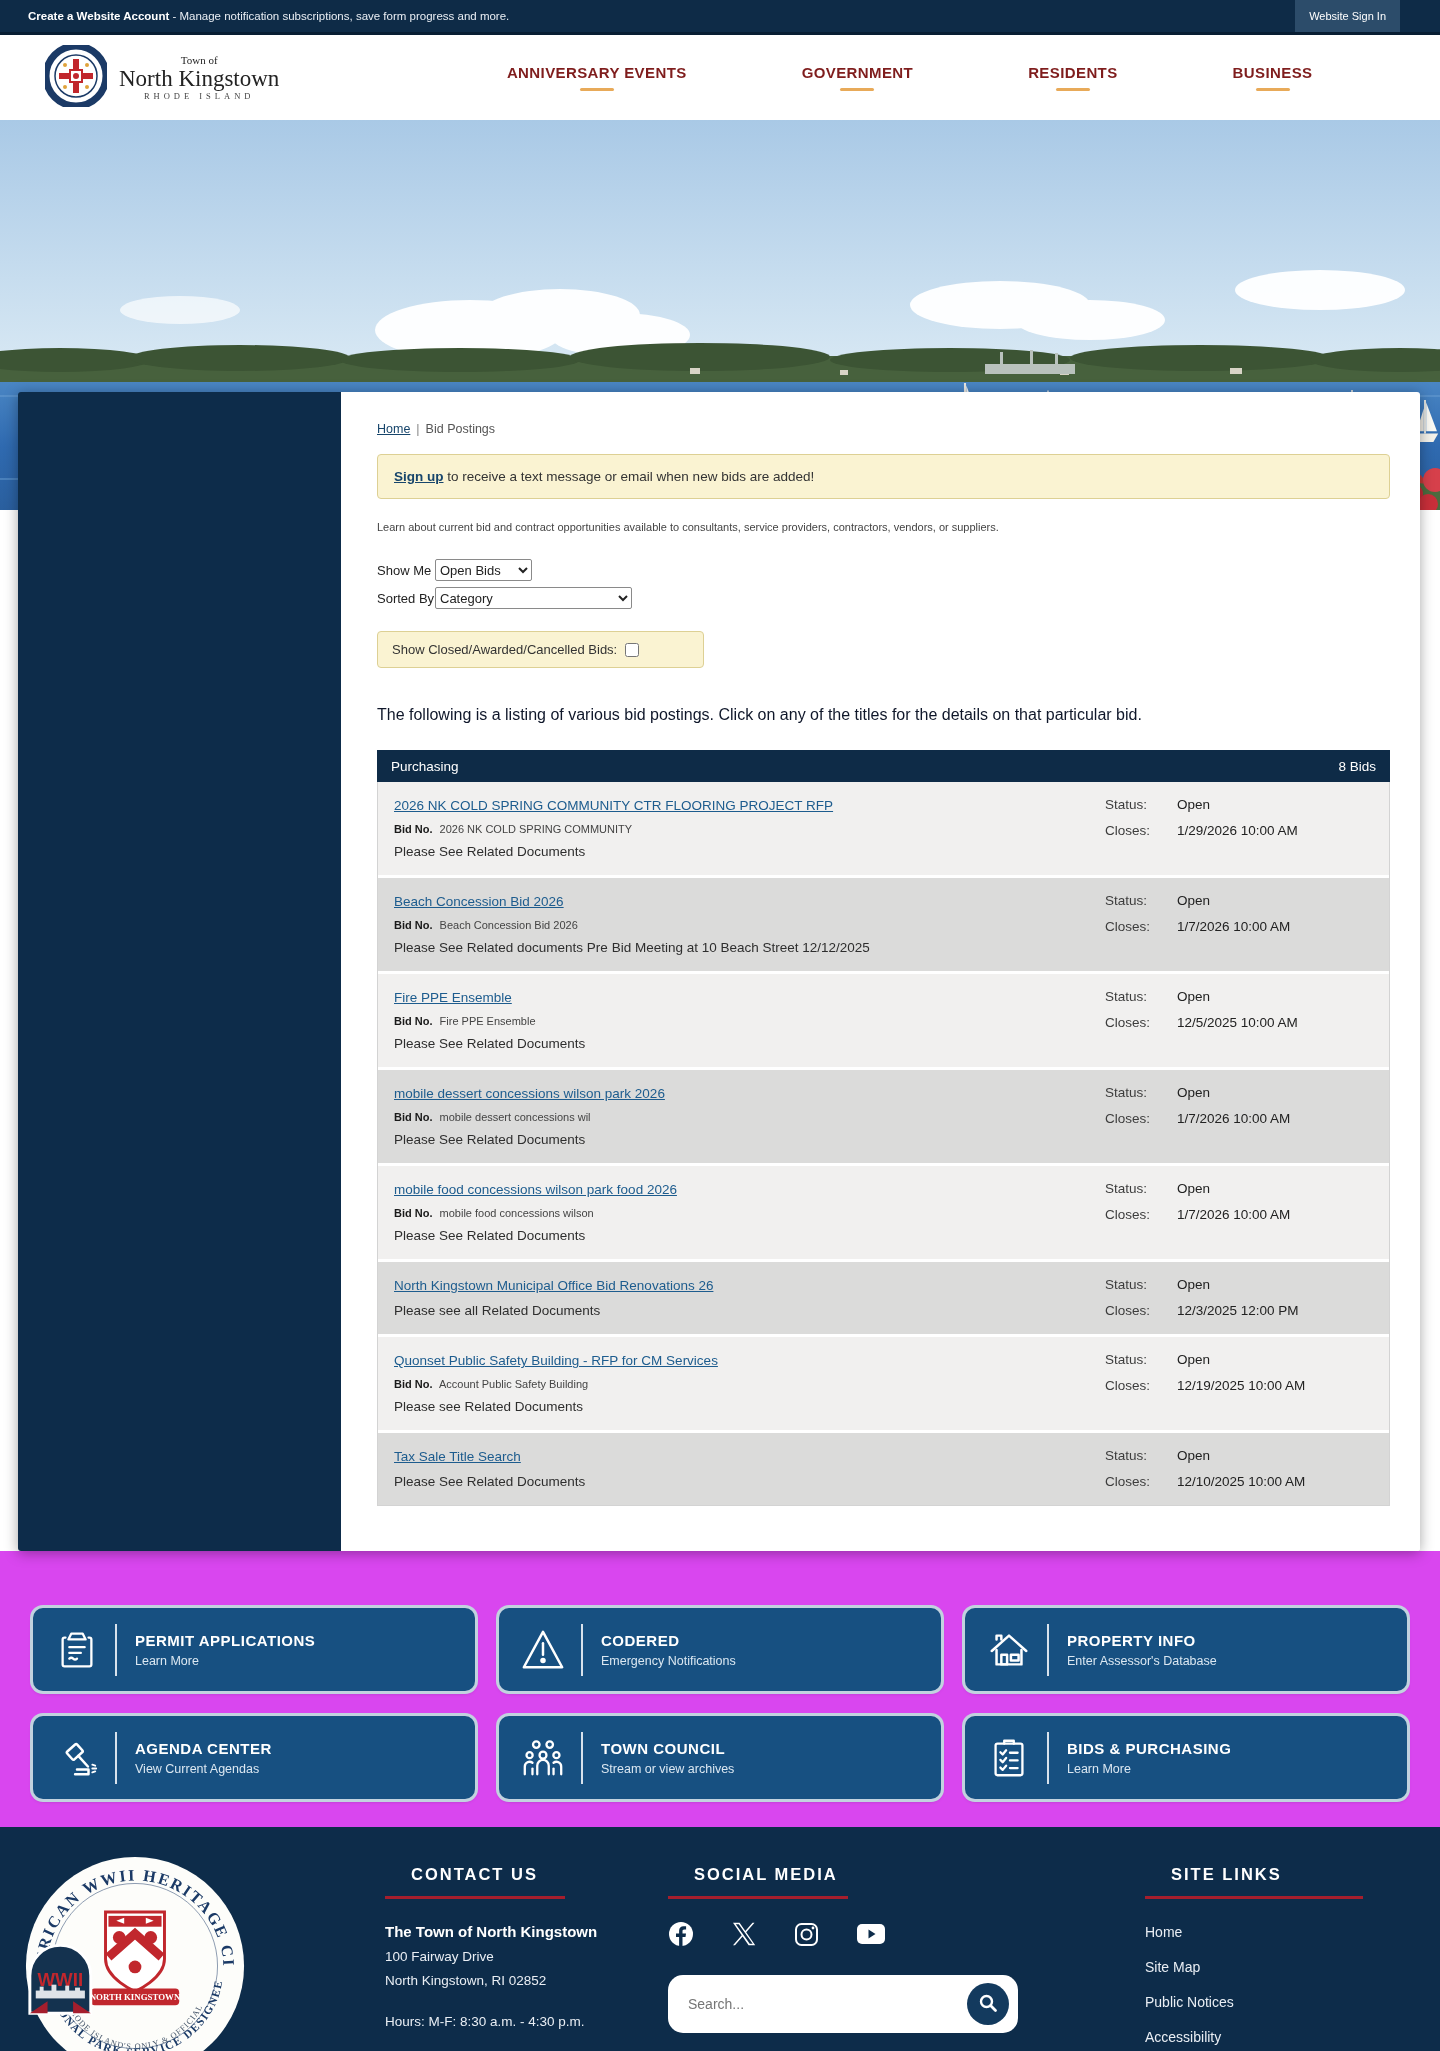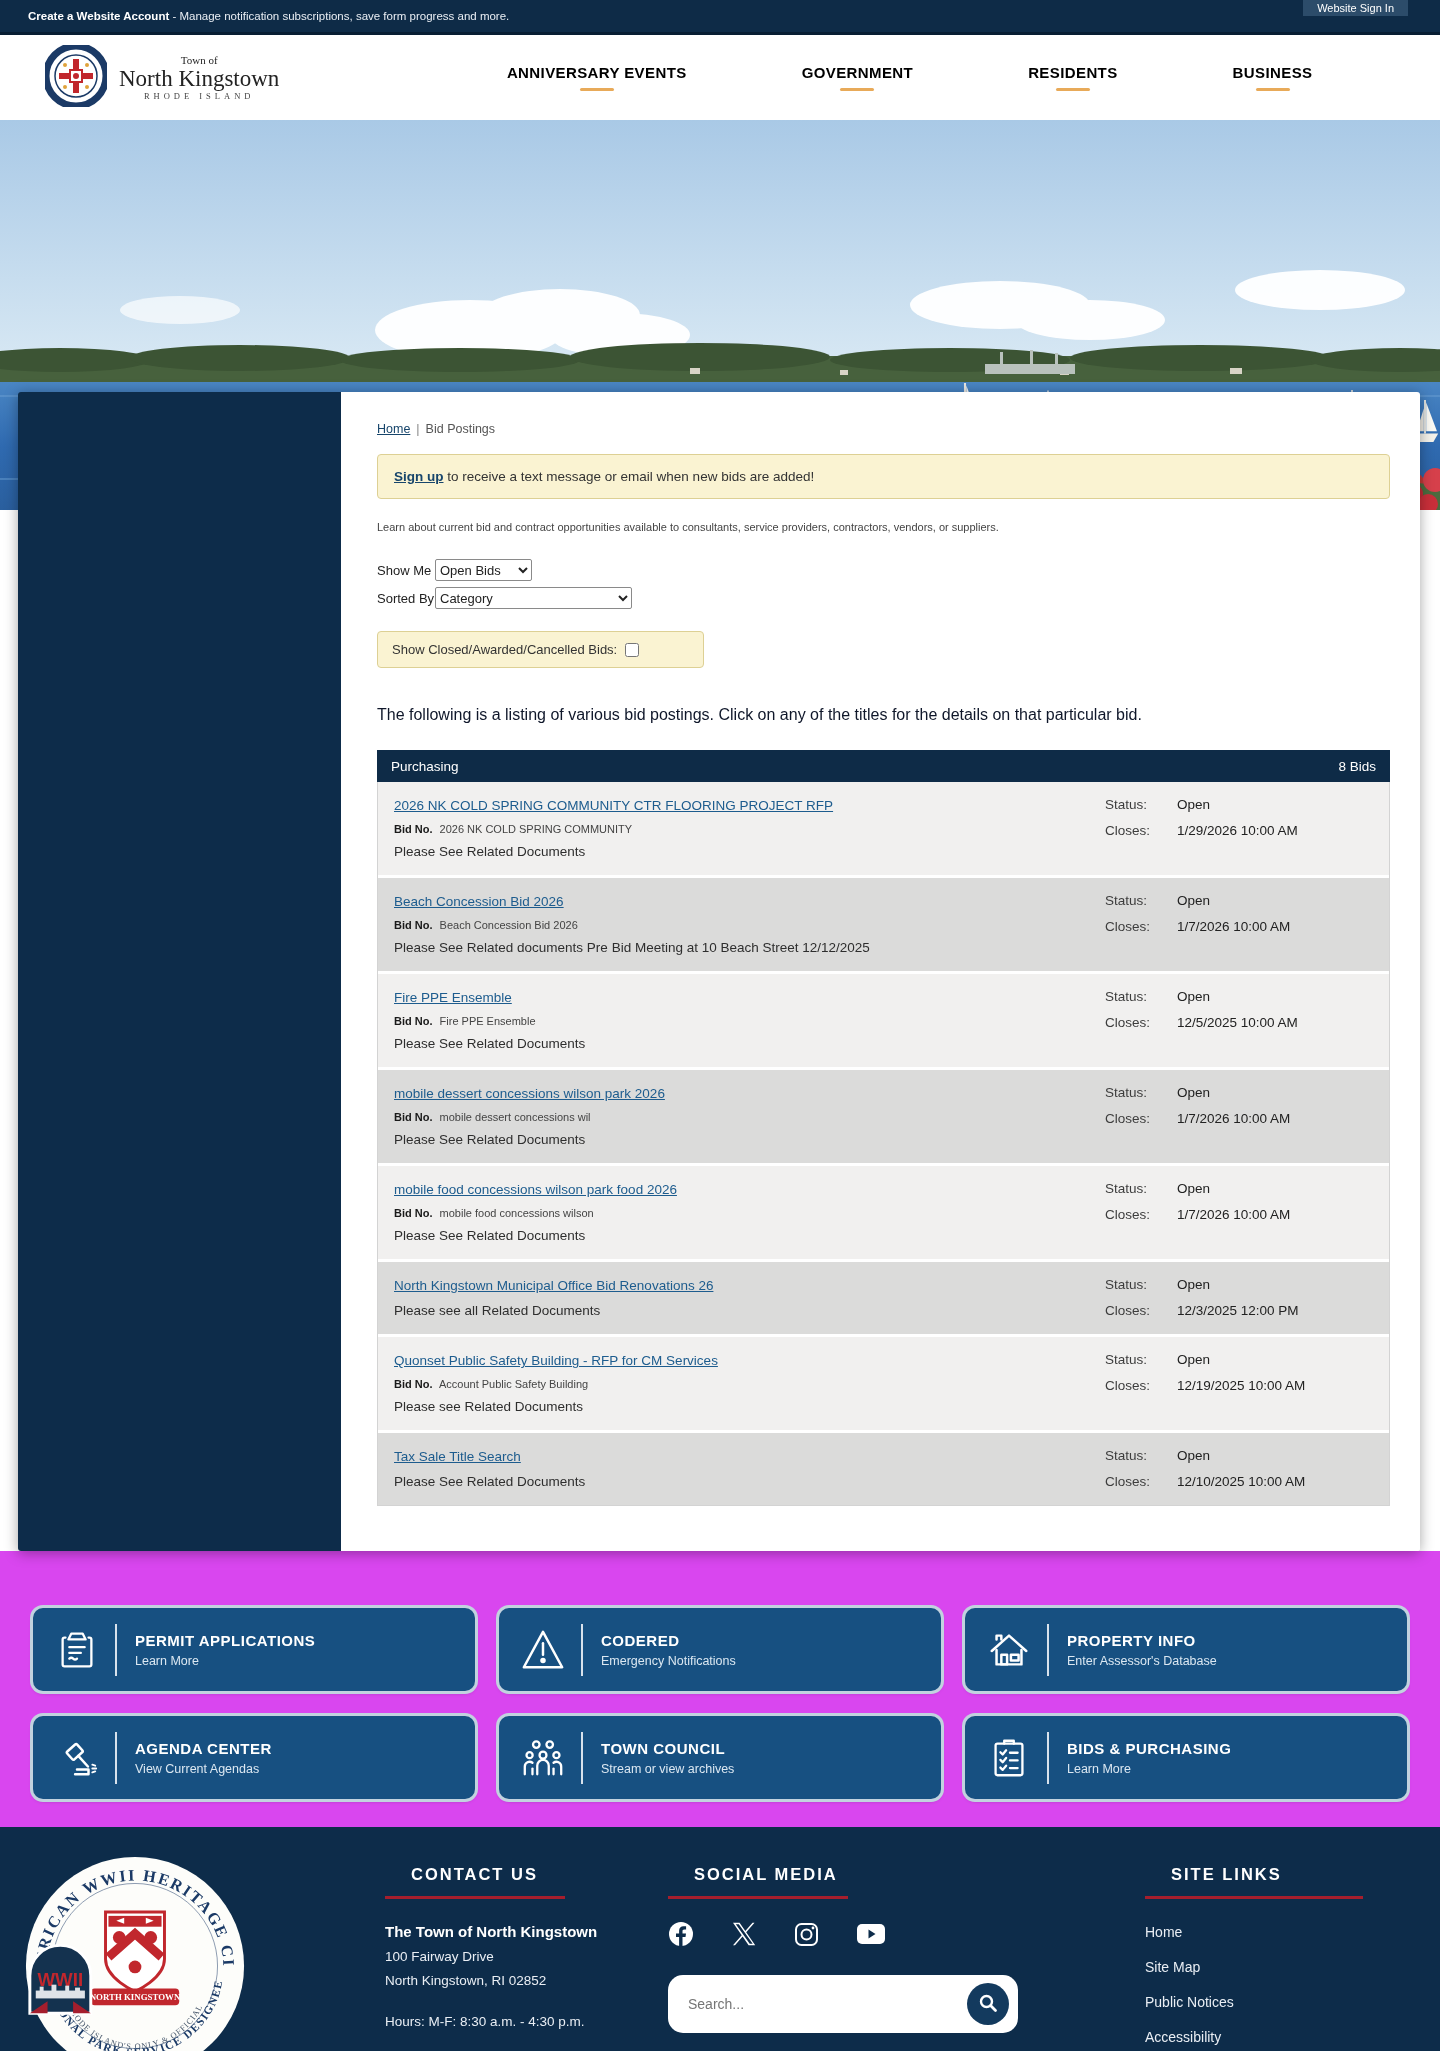--- a/index.html
+++ b/index.html
@@ -4,31 +4,31 @@
 <style>
   * { margin:0; padding:0; box-sizing:border-box; }
   html,body { width:1440px; background:#ffffff; font-family:"Liberation Sans","DejaVu Sans",sans-serif; }
   body { position:relative; overflow-x:hidden; }
   a { text-decoration:none; cursor:pointer; }
 
   
   .topbar { height:35px; background:#0e2b47; border-bottom:3px solid #081e33; display:flex; align-items:center; padding-left:28px; position:relative; }
   .topbar-msg { color:#e9eef4; font-size:11.5px; }
   .topbar-msg b { color:#ffffff; font-weight:bold; }
-  .signin-btn { position:absolute; right:32px; top:0; height:16px; padding:0 14px; background:#2c4c6a; color:#ffffff; font-size:11px; display:flex; align-items:center; border:none; cursor:pointer; font-family:inherit; }
+  .signin-btn { position:absolute; right:40px; top:0; height:32px; padding:0 14px; background:#2c4c6a; color:#ffffff; font-size:11px; display:flex; align-items:center; border:none; cursor:pointer; font-family:inherit; }
 
   
   .header { height:85px; background:#ffffff; display:flex; align-items:center; padding:0 40px 0 45px; position:relative; z-index:5; }
   .logo { display:flex; align-items:center; }
   .logo-text { margin-left:12px; font-family:"Liberation Serif","DejaVu Serif",serif; color:#232323; line-height:1.1; }
   .logo-line1 { font-size:11px; text-align:center; }
   .logo-line2 { font-size:23px; }
   .logo-line3 { font-size:8.5px; letter-spacing:4px; text-align:center; color:#444; }
   .nav { display:flex; flex:1; justify-content:space-around; margin-left:170px; margin-right:30px; }
-  .nav-item { color:#000000; font-weight:bold; font-size:15px; letter-spacing:.4px; position:relative; padding-bottom:10px; }
+  .nav-item { color:#7f1d1d; font-weight:bold; font-size:15px; letter-spacing:.4px; position:relative; padding-bottom:10px; }
   .nav-item::after { content:""; position:absolute; left:50%; transform:translateX(-50%); bottom:0; width:34px; height:3px; background:#e49b3c; border-radius:2px; opacity:.85; }
 
   
   .hero { height:390px; position:relative; overflow:hidden; }
   .hero svg { display:block; }
 
   
   .main-wrap { position:relative; z-index:4; margin:-118px 20px 0 18px; display:flex; box-shadow:0 2px 14px rgba(0,0,0,.35); border-radius:3px; overflow:hidden; }
   .side-panel { width:323px; background:#0d2c4a; flex:none; }
   .content-card { flex:1; background:#ffffff; padding:30px 30px 45px 36px; }

